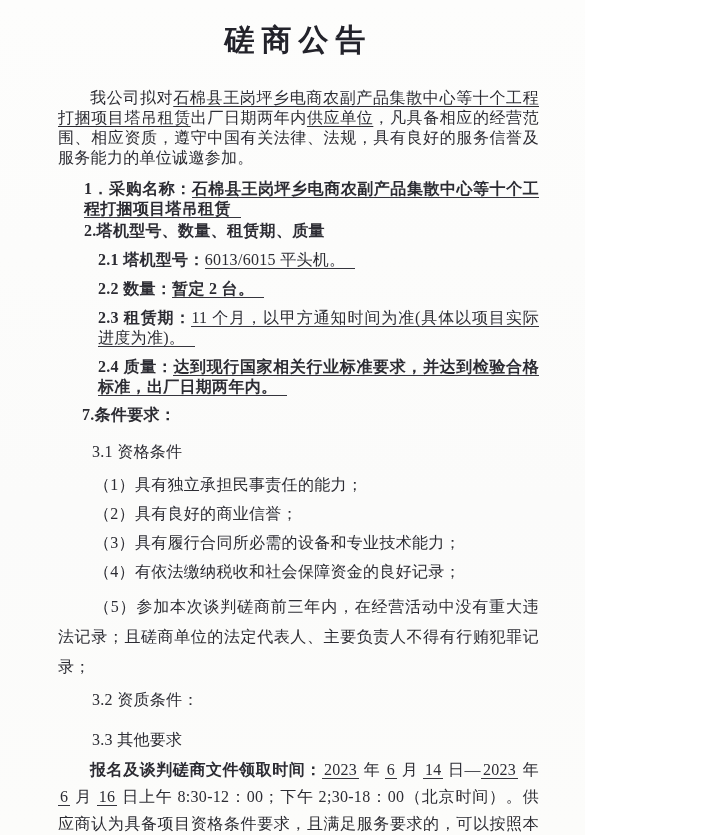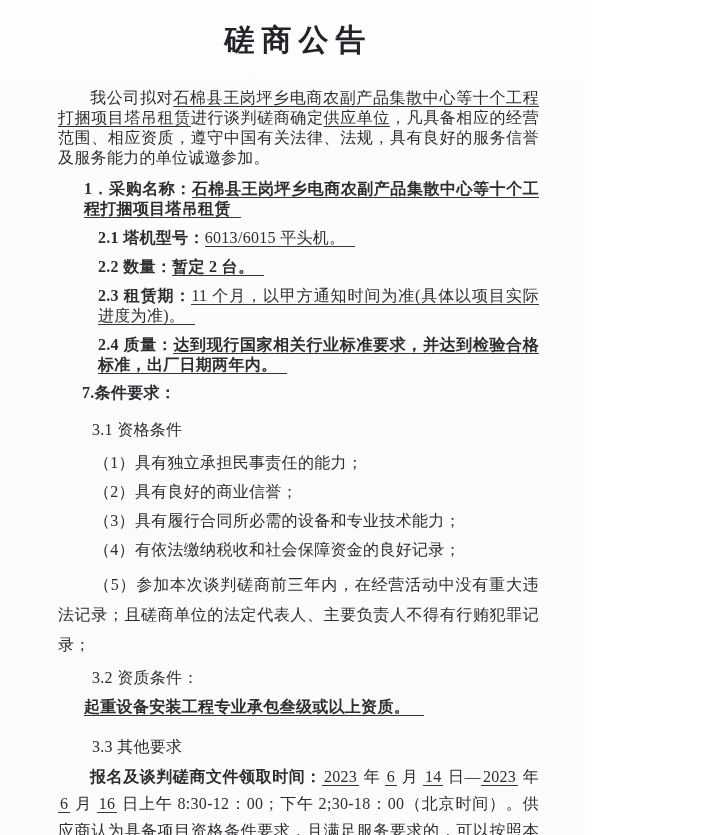--- a/index.html
+++ b/index.html
@@ -51,24 +51,25 @@
   .p2 { margin-top: 6px; line-height: 27px; text-indent: 2em; }
 </style>
 </head>
 <body>
 
 <div class="page">
   <div class="content">
 
     <h1 class="doc-title">磋商公告</h1>
 
-    <p class="para intro"><span>我公司拟对</span><span class="ul">石棉县王岗坪乡电商农副产品集散中心等十个工程打捆项目塔吊租赁</span><span>进行谈判磋商确定</span><span class="ul">供应单位</span><span>，凡具备相应的经营范围、相应资质，遵守中国有关法律、法规，具有良好的服务信誉及服务能力的单位诚邀参加。</span></p>
+    <p class="para intro"><span>我公司拟对</span><span class="ul">石棉县王岗坪乡电商农副产品集散中心等十个工程打捆项目塔吊租赁</span><span>出厂日期两年内</span><span class="ul">供应单位</span><span>，凡具备相应的经营范围、相应资质，遵守中国有关法律、法规，具有良好的服务信誉及服务能力的单位诚邀参加。</span></p>
 
     <div class="line sec1"><span class="b">1．采购名称：</span><span class="b uline">石棉县王岗坪乡电商农副产品集散中心等十个工程打捆项目塔吊租赁</span></div>
 
+    <div class="line sec2h b">2.塔机型号、数量、租赁期、质量</div>
 
     <div class="line s2item"><span class="b">2.1 塔机型号：</span><span class="uline">6013/6015 平头机。</span></div>
 
     <div class="line s2item"><span class="b">2.2 数量：</span><span class="b uline">暂定 2 台。</span></div>
 
     <div class="line s2item"><span class="b">2.3 租赁期：</span><span class="uline">11 个月，以甲方通知时间为准(具体以项目实际进度为准)。</span></div>
 
     <div class="line s2item"><span class="b">2.4 质量：</span><span class="b uline">达到现行国家相关行业标准要求，并达到检验合格标准，出厂日期两年内。</span></div>
 
     <div class="line sec3h b">7.条件要求：</div>
@@ -76,21 +77,20 @@
     <div class="line s31h">3.1 资格条件</div>
 
     <div class="line qitem first">（1）具有独立承担民事责任的能力；</div>
     <div class="line qitem">（2）具有良好的商业信誉；</div>
     <div class="line qitem">（3）具有履行合同所必需的设备和专业技术能力；</div>
     <div class="line qitem">（4）有依法缴纳税收和社会保障资金的良好记录；</div>
     <p class="para qpara">（5）参加本次谈判磋商前三年内，在经营活动中没有重大违法记录；且磋商单位的法定代表人、主要负责人不得有行贿犯罪记录；</p>
 
     <div class="line s32h">3.2 资质条件：</div>
 
-    <div class="line req"><span class="b uline">起重设备安装工程专业承包叁级或以上资质。</span></div>
 
     <div class="line s33h">3.3 其他要求</div>
 
 
     <p class="para p2"><span class="b">报名及谈判磋商文件领取时间：</span><span class="udate">2023</span><span> 年 </span><span class="udate">6</span><span> 月 </span><span class="udate">14</span><span> 日—</span><span class="udate">2023</span><span> 年 </span><span class="udate">6</span><span> 月 </span><span class="udate">16</span><span> 日上午 8:30-12：00；下午 2;30-18：00（北京时间）。供应商认为具备项目资格条件要求，且满足服务要求的，可以按照本磋商公告规定的时间、地点、报名方式，进行领取谈判磋商文件。</span></p>
 
   </div>
 </div>
 
 </body></html>

